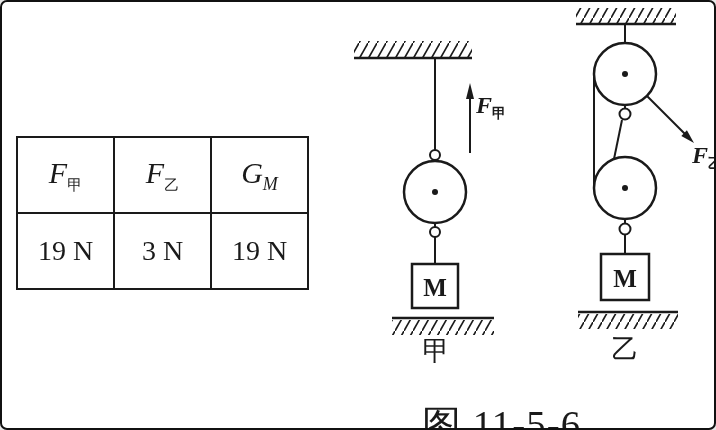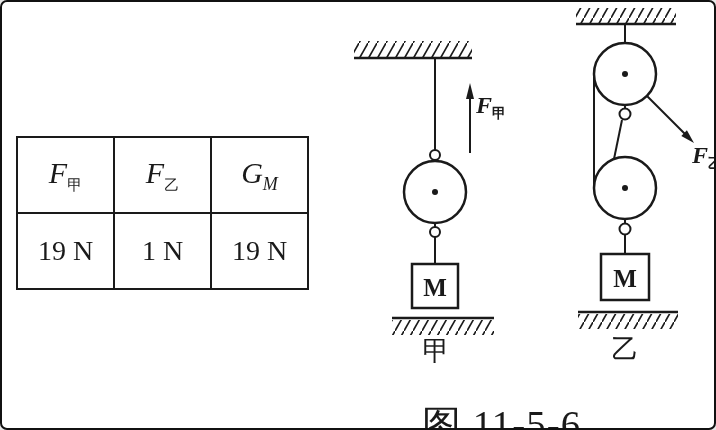--- a/index.html
+++ b/index.html
@@ -52,21 +52,21 @@
 
   <table class="force">
     <tbody>
       <tr>
         <td><span class="sym">F</span><sub class="cjk">甲</sub></td>
         <td><span class="sym">F</span><sub class="cjk">乙</sub></td>
         <td><span class="sym">G</span><sub class="it">M</sub></td>
       </tr>
       <tr>
         <td>19 N</td>
-        <td>1 N</td>
+        <td>3 N</td>
         <td>19 N</td>
       </tr>
     </tbody>
   </table>
 
   <svg class="diagA" width="185" height="345" viewBox="0 0 185 345">
     <defs>
       <pattern id="hatchA" patternUnits="userSpaceOnUse" width="9" height="16">
         <path d="M0,16 L9,0" stroke="#1a1a1a" stroke-width="1.6"></path>
       </pattern>

